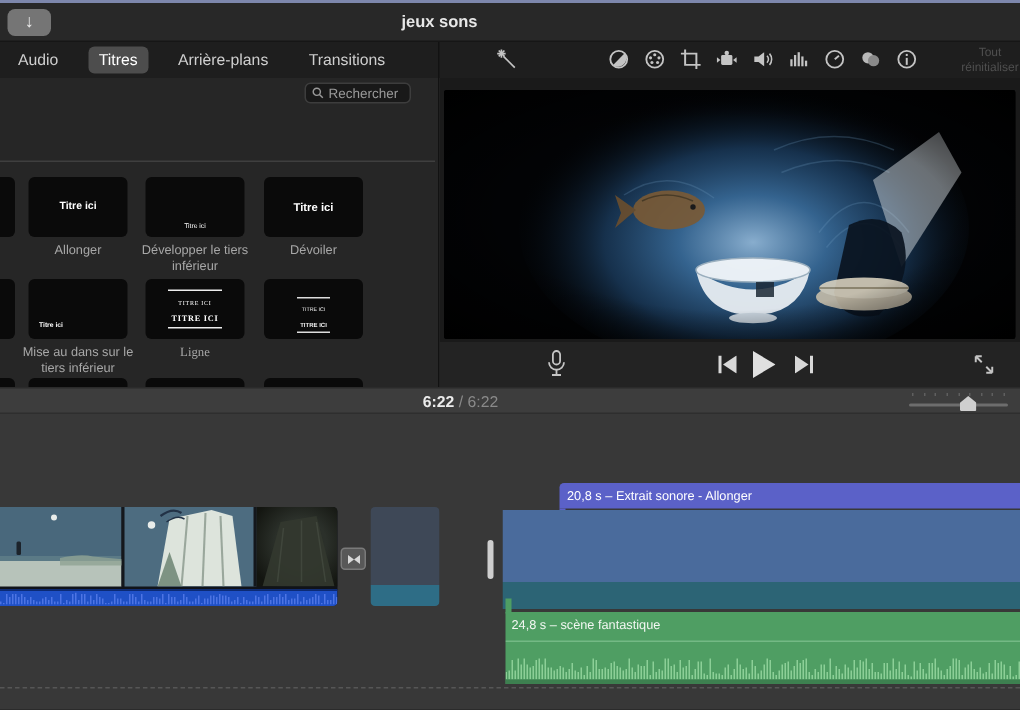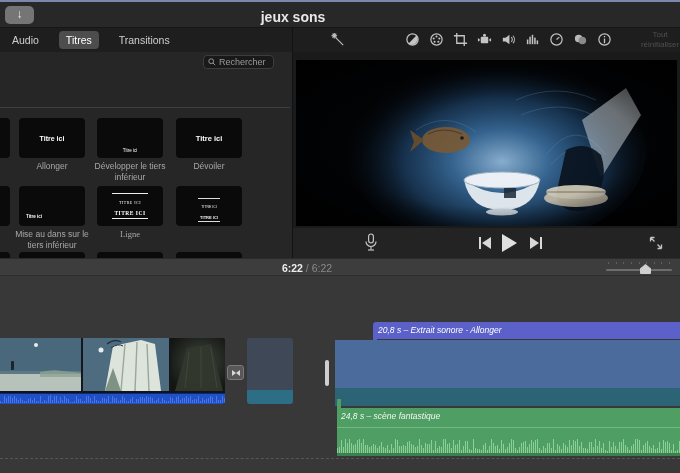--- a/index.html
+++ b/index.html
@@ -7,21 +7,21 @@
   body { font-family:"Liberation Sans", sans-serif; }
   #app {
     position:relative; width:680px; height:473px; overflow:hidden;
     background:#383838; color:#ddd; font-size:10px;
   }
   
   .top-accent { position:absolute; left:0; top:0; width:680px; height:2px; background:#7d87ac; }
   .titlebar { position:absolute; left:0; top:2px; width:680px; height:26px; background:#282828; border-bottom:1px solid #161616; }
   .dl-btn { position:absolute; left:5px; top:4px; width:29px; height:18px; background:#757575; border-radius:5px;
     color:#e8e8e8; font-size:12px; text-align:center; line-height:17px; }
-  .win-title { position:absolute; left:293px; top:7px; transform:translateX(-50%); color:#e8e8e8; font-size:14px; font-weight:bold; white-space:nowrap; }
+  .win-title { position:absolute; left:293px; top:7px; transform:translateX(-50%); color:#e8e8e8; font-size:11px; font-weight:bold; white-space:nowrap; }
   
   .header { position:absolute; left:0; top:28px; width:680px; height:24px; background:#1e1e1e; }
   .tabs { position:absolute; left:5px; top:0; height:24px; display:flex; align-items:center; gap:13px; }
   .tab { color:#cfcfcf; font-size:10.5px; padding:3px 7px; border-radius:4px; white-space:nowrap; }
   .tab.active { background:#4d4d4d; color:#fff; }
   .vdivider { position:absolute; left:292px; top:28px; width:1px; height:230px; background:#121212; }
   
   .vtoolbar { position:absolute; left:293px; top:28px; width:387px; height:24px; background:#1e1e1e; }
   .wand { position:absolute; left:38px; top:4px; }
   .icon-group { position:absolute; left:112px; top:4px; display:flex; gap:9px; align-items:center; }
@@ -54,21 +54,21 @@
   .timetext { position:absolute; left:307px; top:3px; transform:translateX(-50%); font-size:10.5px; white-space:nowrap; }
   .timetext .cur { color:#ececec; font-weight:bold; }
   .timetext .sep, .timetext .tot { color:#8a8a8a; }
   .zoomslider { position:absolute; right:8px; top:2px; width:66px; height:14px; }
   .zs-ticks { position:absolute; left:2px; right:2px; top:1px; display:flex; justify-content:space-between; }
   .zs-ticks i { width:1px; height:2px; background:#5f5f5f; }
   .zs-track { position:absolute; left:0; right:0; top:8px; height:2px; background:#6d6d6d; border-radius:1px; }
   .zs-thumb { position:absolute; left:34px; top:3px; width:11px; height:10px; background:#cfcfcf;
     clip-path:polygon(50% 0, 100% 45%, 100% 100%, 0 100%, 0 45%); border-radius:1px; }
   
-  .timeline { position:absolute; left:0; top:276px; width:640px; height:197px; background:#383838;font-style:italic; }
+  .timeline { position:absolute; left:0; top:276px; width:640px; height:197px; background:#383838; }
   .dash-rule { position:absolute; left:0; top:182px; width:680px; border-top:1px dashed #565656; }
   
   .purple-bar { position:absolute; left:373px; top:46px; width:307px; height:17px; background:#5b61c8; border-radius:3px 0 0 0;
     color:#fff; font-size:8.5px; line-height:17px; padding-left:5px; white-space:nowrap; overflow:hidden; }
   .purple-stub { position:absolute; left:373px; top:63px; width:4px; height:5px; background:#5b61c8; }
   
   .clipL { position:absolute; left:0; top:62px; width:225px; height:66px; border-radius:0 3px 3px 0; overflow:hidden; background:#10131a; }
   .clipL .films { position:absolute; left:0; top:0; width:225px; height:53px; display:flex; }
   .film { position:relative; height:100%; border-right:2px solid #14171c; overflow:hidden; }
   .film1 { width:83px; background:linear-gradient(#49687c 0 62%, #5b7a86 62% 68%, #b7c3ba 68% 100%); }
@@ -110,20 +110,21 @@
   <div class="top-accent"></div>
   <div class="titlebar">
     <div class="dl-btn"><span>↓</span></div>
     <div class="win-title">jeux sons</div>
   </div>
 
   <div class="header">
     <div class="tabs">
       <span class="tab">Audio</span>
       <span class="tab active">Titres</span>
+      <span class="tab">Arrière-plans</span>
       <span class="tab">Transitions</span>
     </div>
   </div>
   <div class="vtoolbar">
     <span class="wand">
       <svg class="ticon" viewBox="0 0 16 16">
           <g stroke="#c4c4c4" stroke-width="1.2" fill="none">
         <line x1="5" y1="6" x2="13" y2="14"></line>
             <line x1="3.5" y1="1" x2="3.5" y2="7"></line>
             <line x1="0.5" y1="4" x2="6.5" y2="4"></line>

